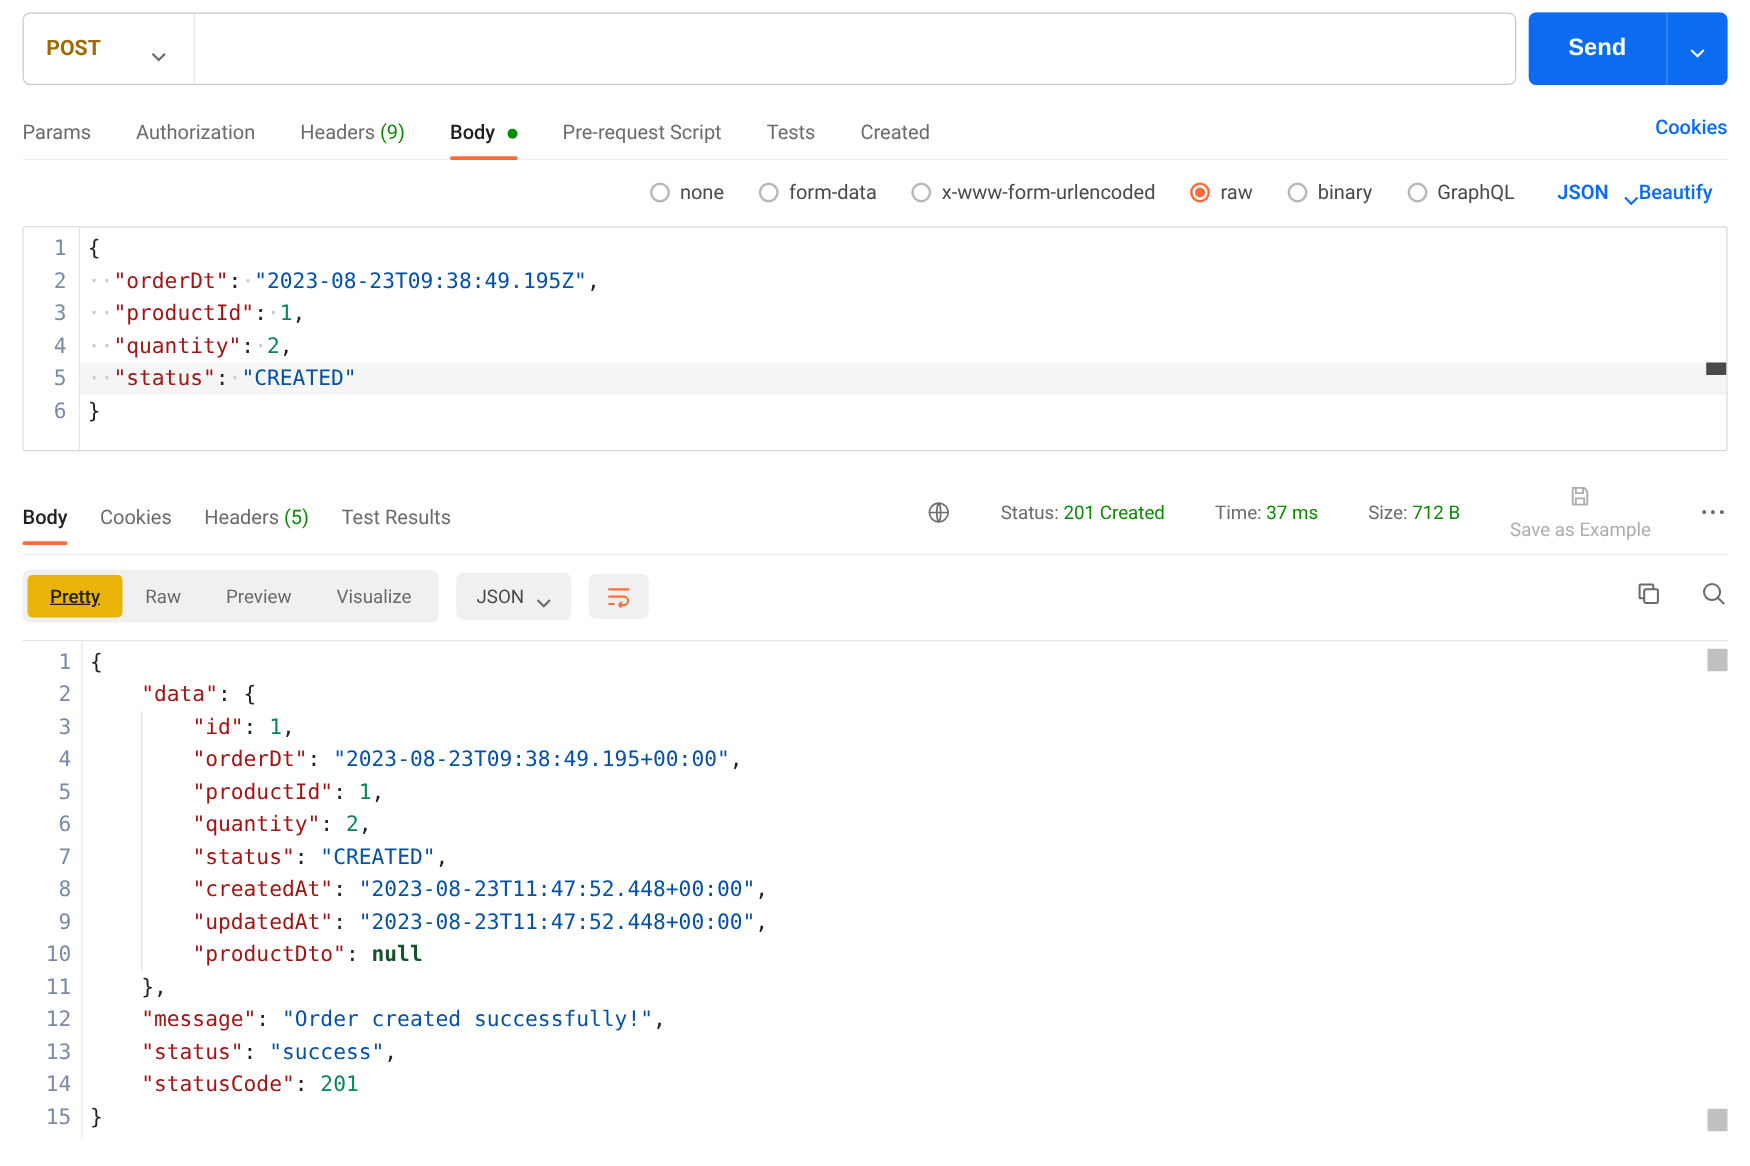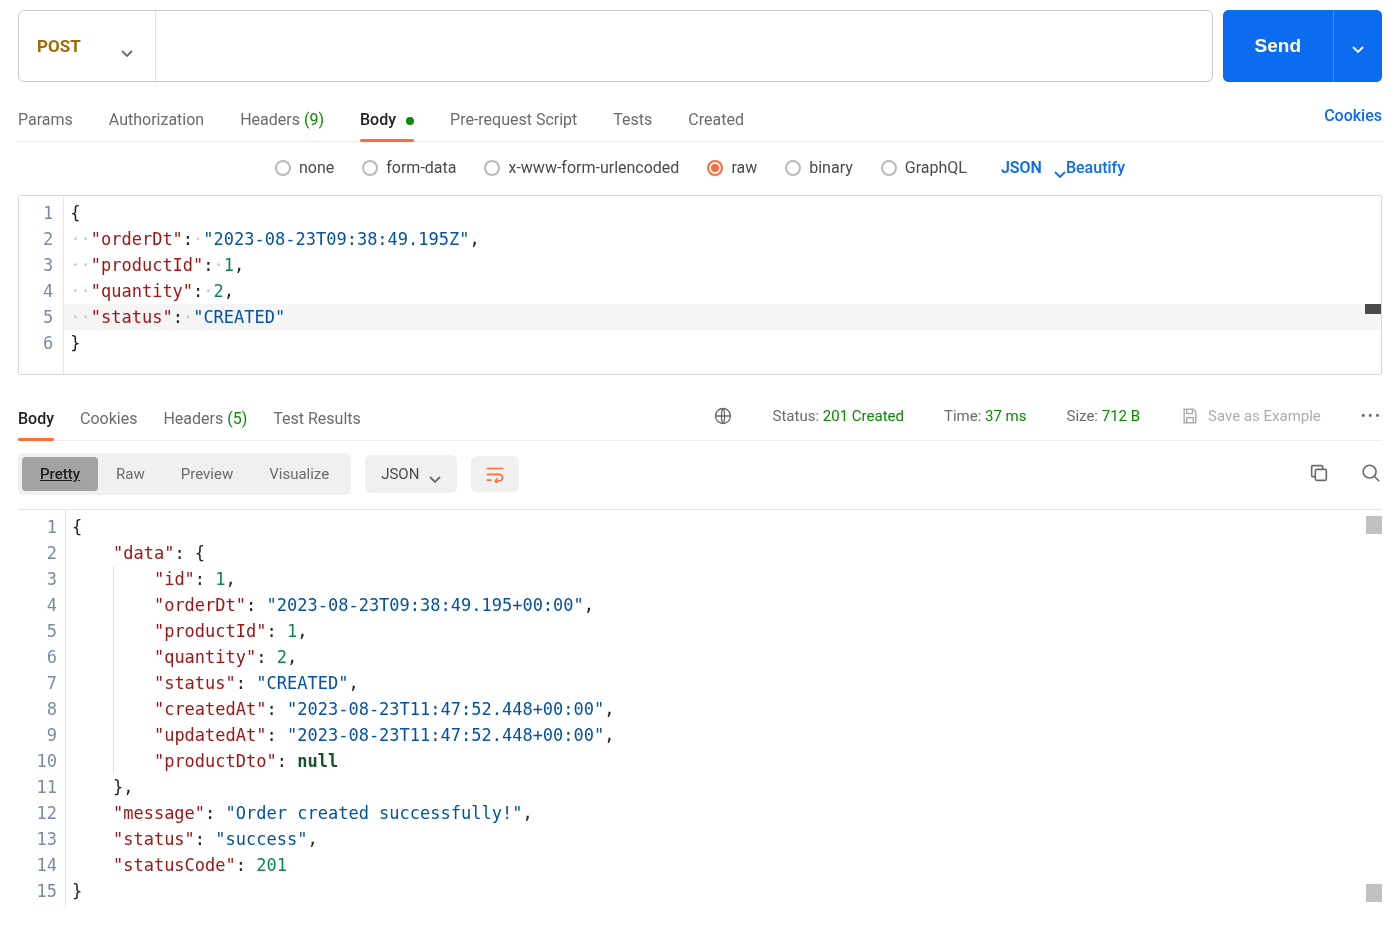--- a/index.html
+++ b/index.html
@@ -15,21 +15,21 @@
     gap: 10px;
     align-items: stretch;
     margin-bottom: 20px;
   }
   .method-url {
     flex: 1;
     display: flex;
     border: 1px solid #c9c9c9;
     border-radius: 6px;
     overflow: hidden;
-    height: 72px;
+    height: 58px;
   }
   .method-select {
     display: flex;
     align-items: center;
     gap: 40px;
     padding: 0 22px 0 18px;
     font-weight: 700;
     font-size: 17px;
     color: #a06a00;
     cursor: pointer;
@@ -104,21 +104,21 @@
     width: 8px; height: 8px;
     background: #0a8a00;
     border-radius: 50%;
     margin-left: 6px;
     vertical-align: middle;
   }
   .cookies-link { color: #0b6cf2; font-size: 16px; font-weight: 500; cursor: pointer; padding-bottom: 12px; }
   .body-type-row {
     display: flex;
     align-items: center;
-    justify-content: center;
+    justify-content: flex-end;
     padding: 16px 0 18px 12px;
   }
   .radios { display: flex; gap: 28px; align-items: center; }
   .radio {
     display: flex; align-items: center; gap: 8px;
     font-size: 16px; color: #4a4a4a; cursor: pointer;
   }
   .radio-circle {
     width: 16px; height: 16px; border-radius: 50%;
     border: 2px solid #b9b9b9;
@@ -182,35 +182,35 @@
     padding: 8px 0 12px; font-size: 16px; color: #6b6b6b;
     cursor: pointer; position: relative;
   }
   .resp-tab.active { color: #212121; font-weight: 500; }
   .resp-tab.active::after {
     content: ""; position: absolute; left: 0; right: 0; bottom: -1px;
     height: 3px; background: #ff6c37; border-radius: 2px;
   }
   .resp-meta { display: flex; align-items: center; gap: 40px; font-size: 15px; color: #6b6b6b; padding-bottom: 10px; }
   .resp-meta .val { color: #0a8a00; }
-  .save-example { color: #adadad; display: flex; align-items: center; gap: 8px; cursor: pointer; }
+  .save-example { color: #adadad; display: flex; align-items: center; gap: 8px; cursor: pointer; flex-direction: column; }
   .dots { letter-spacing: 2px; color: #6b6b6b; cursor: pointer; }
   .globe-icon, .save-icon { width: 20px; height: 20px; display: inline-block; }
   .resp-toolbar {
     display: flex; align-items: center; justify-content: space-between;
     padding: 12px 0 14px;
   }
   .view-tabs {
     display: flex; background: #f0f0f0; border-radius: 6px; padding: 4px;
   }
   .view-tab {
     padding: 8px 18px; font-size: 15px; color: #6b6b6b;
     cursor: pointer; border-radius: 4px;
   }
-  .view-tab.active { background: #a3a3a3; color: #212121; font-weight: 500; text-decoration: underline; }
+  .view-tab.active { background: #eab308; color: #212121; font-weight: 500; text-decoration: underline; }
   .resp-format {
     display: flex; align-items: center; gap: 10px;
     background: #f0f0f0; border-radius: 6px; padding: 10px 16px;
     margin-left: 14px; font-size: 15px; color: #4a4a4a; cursor: pointer;
   }
   .wrap-btn {
     background: #f0f0f0; border-radius: 6px; padding: 10px 14px;
     margin-left: 14px; cursor: pointer;
     display: flex; align-items: center;
   }

